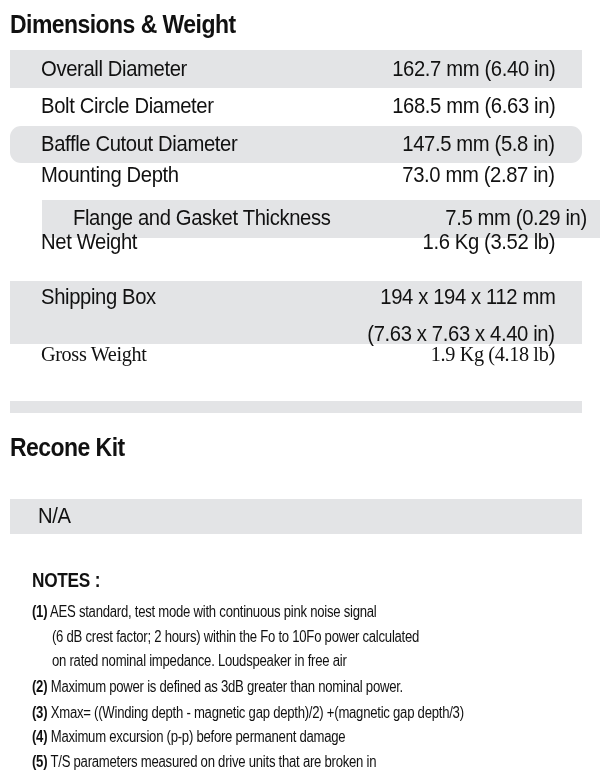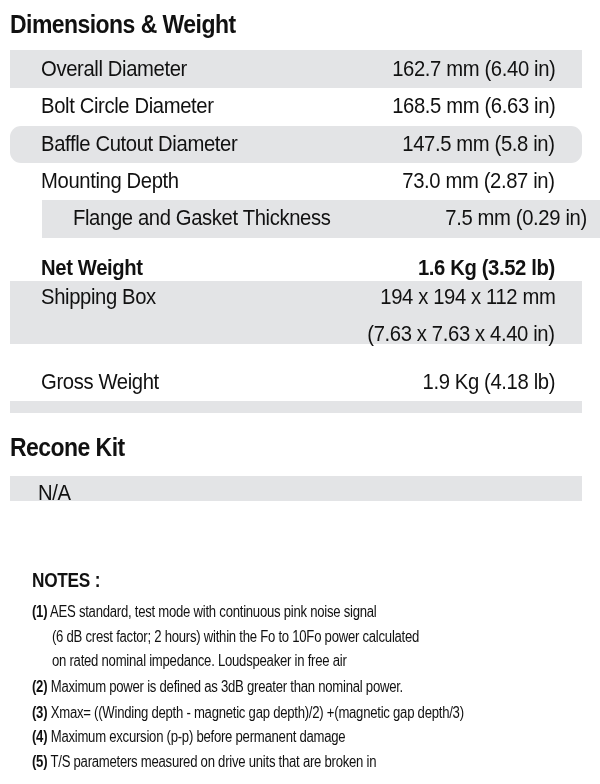--- a/index.html
+++ b/index.html
@@ -45,46 +45,46 @@
     <span class="value" style="top:6px;">162.7 mm (6.40 in)</span>
   </div>
   <div class="row" style="top:88px;height:38px;">
     <span class="label" style="top:5px;">Bolt Circle Diameter</span>
     <span class="value" style="top:5px;">168.5 mm (6.63 in)</span>
   </div>
   <div class="row shaded" style="top:126px;height:37px;border-radius:11px;">
     <span class="label" style="top:5px;">Baffle Cutout Diameter</span>
     <span class="value" style="top:5px;">147.5 mm (5.8 in)</span>
   </div>
-  <div class="row" style="top:162px;height:37px;">
+  <div class="row" style="top:156px;height:37px;">
     <span class="label" style="top:6px;">Mounting Depth</span>
     <span class="value" style="top:6px;">73.0 mm (2.87 in)</span>
   </div>
   <div class="row shaded" style="top:200px;height:38px;margin-left:32px;">
     <span class="label" style="top:5px;">Flange and Gasket Thickness</span>
     <span class="value" style="top:5px;">7.5 mm (0.29 in)</span>
   </div>
-  <div class="row" style="top:250px;height:28px;font-weight:bold;">
+  <div class="row" style="top:224px;height:28px;">
     <span class="label" style="top:5px;">Net Weight</span>
     <span class="value" style="top:5px;">1.6 Kg (3.52 lb)</span>
   </div>
   <div class="row shaded" style="top:281px;height:63px;">
     <span class="label" style="top:3px;">Shipping Box</span>
     <span class="value" style="top:3px;">194 x 194 x 112 mm</span>
     <span class="value" style="top:40px;">(7.63 x 7.63 x 4.40 in)</span>
   </div>
-  <div class="row" style="top:364px;height:44px;">
+  <div class="row" style="top:336px;height:44px;font-family:Liberation Serif, serif;">
     <span class="label" style="top:5px;">Gross Weight</span>
     <span class="value" style="top:5px;">1.9 Kg (4.18 lb)</span>
   </div>
   <div class="row shaded" style="top:401px;height:12px;"></div>
 </div>
 
 <div class="heading" style="top:433px;">Recone Kit</div>
-<div class="row shaded" style="top:476px;height:25px;">
+<div class="row shaded" style="top:499px;height:35px;">
   <span class="label" style="top:4px;left:28px;">N/A</span>
 </div>
 
 <div class="notes-title">NOTES :</div>
 
 <div>
   <div class="note-line" style="top:603px;">
     <span class="num">(1)</span>
     <span>AES standard, test mode with continuous pink noise signal</span>
   </div>

